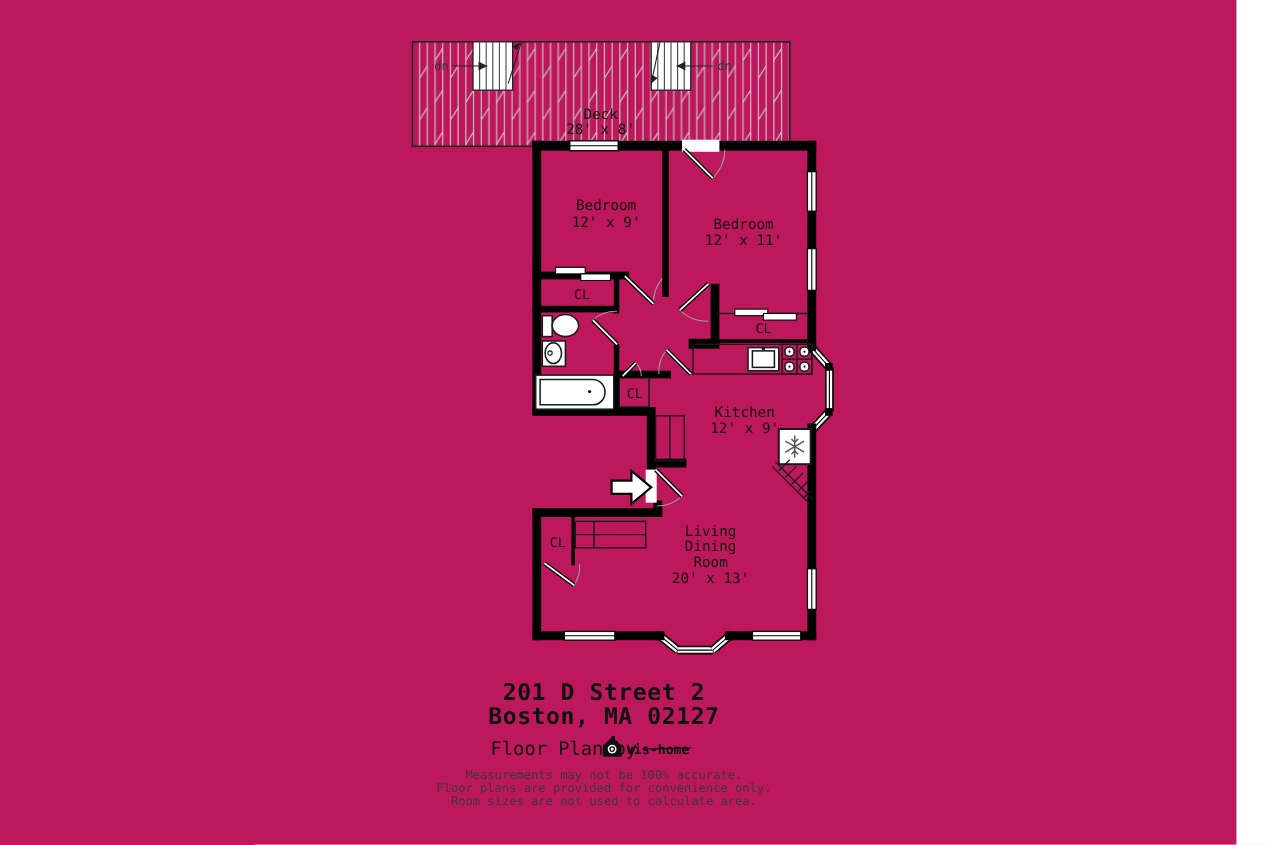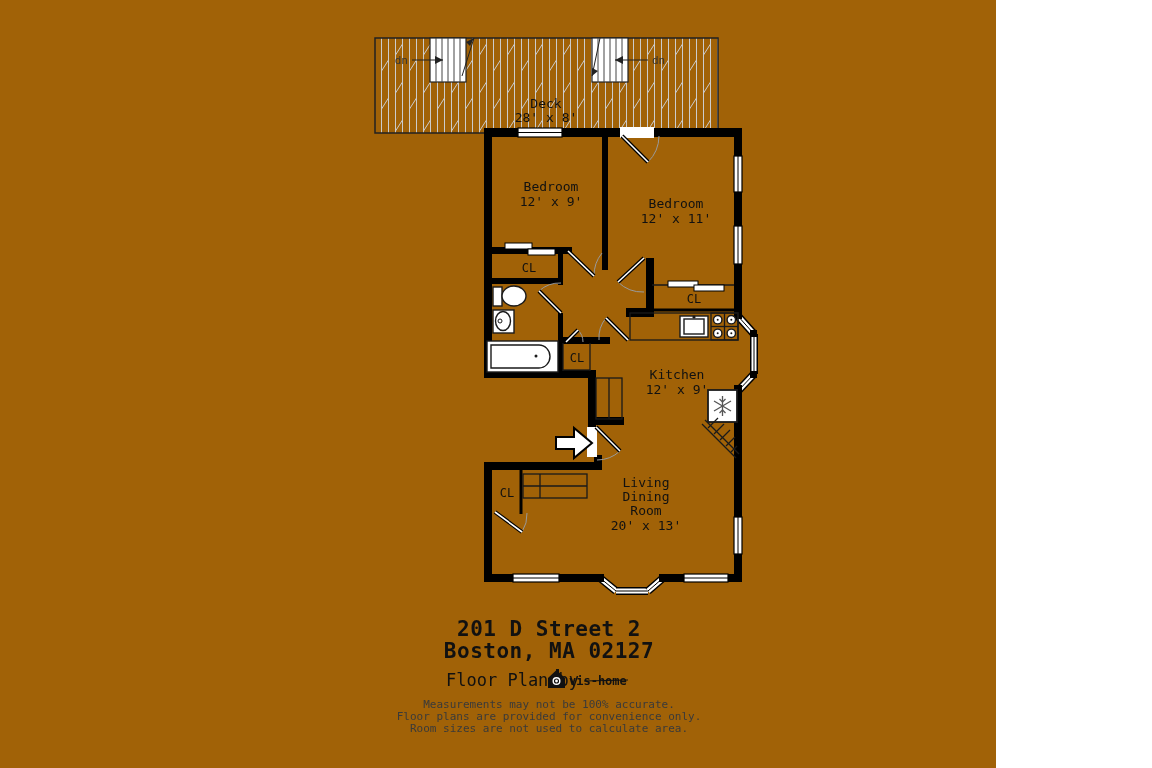--- a/index.html
+++ b/index.html
@@ -1,16 +1,16 @@
 <!DOCTYPE html>
 <html><head>
 <meta charset="utf-8">
 <style>
   html,body{margin:0;padding:0;background:#ffffff;}
-  .canvas{position:relative;width:996px;height:768px;background:#a16207;overflow:hidden;}
+  .canvas{position:relative;width:1124px;height:768px;background:#be185d;overflow:hidden;}
   svg text{font-family:"DejaVu Sans Mono","Liberation Mono",monospace;fill:#111;}
   .lbl{font-size:13px;}
   .cl{font-size:12px;}
   .dn{font-size:11px;fill:#333;}
   .addr{font-size:21px;font-weight:bold;letter-spacing:0.5px;}
   .credit{font-size:17px;}
   .brand{font-size:12px;font-weight:bold;}
   .disc{font-size:11px;fill:#3a3a3a;}
   .wall{fill:#000;}
   .thin{stroke:#1a1a1a;stroke-width:1.3;fill:none;}

